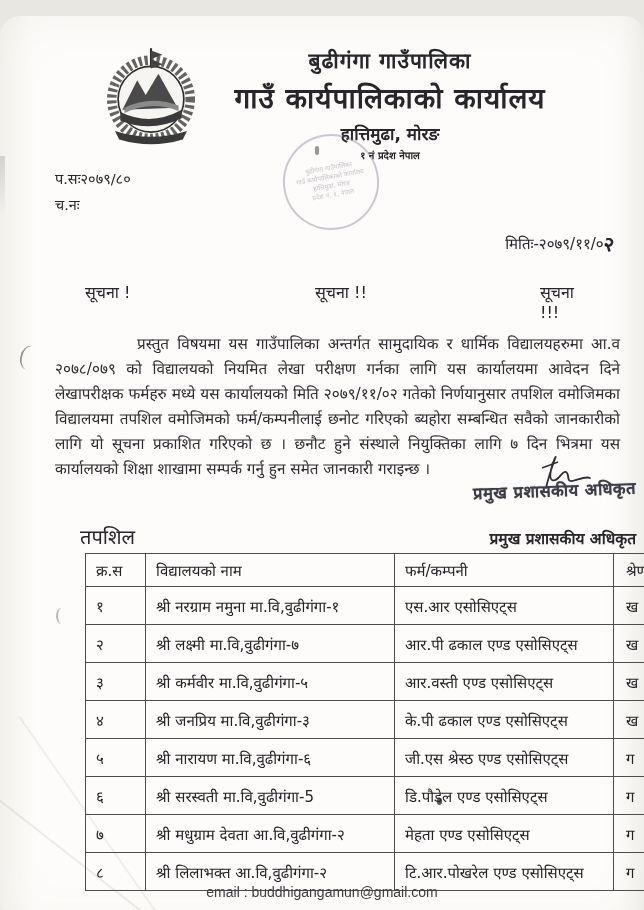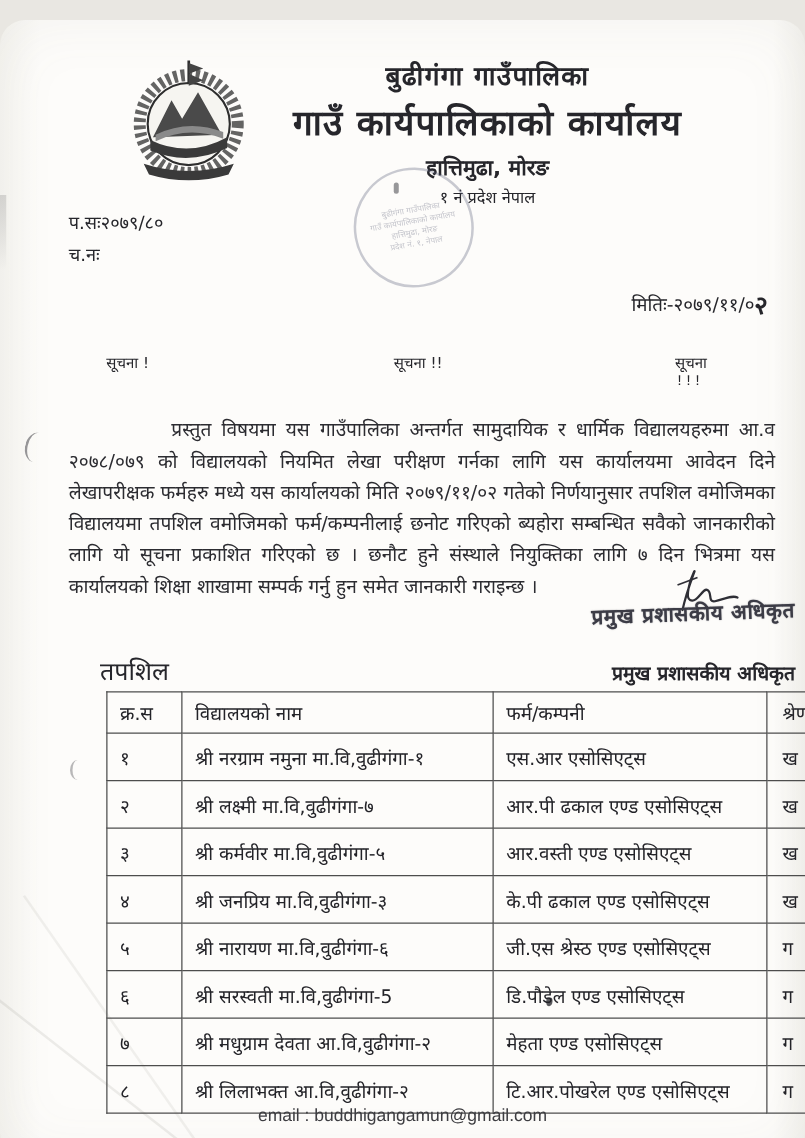--- a/index.html
+++ b/index.html
@@ -11,35 +11,35 @@
     font-family:"DejaVu Sans",sans-serif;
     color:#26262b;
     border-radius:20px;
   }
   
   .emblem{position:absolute;left:98px;top:26px;width:106px;height:106px;}
   .titles{position:absolute;left:210px;top:30px;width:360px;text-align:center;}
   .t1{font-size:21px;font-weight:bold;letter-spacing:1px;}
   .t2{font-size:28px;font-weight:bold;margin-top:4px;letter-spacing:1px;}
   .t3{font-size:17px;font-weight:bold;margin-top:6px;}
-  .t4{font-size:13px;font-weight:normal;margin-top:3px;}
+  .t4{font-size:10px;font-weight:bold;margin-top:3px;}
   .round-stamp{
     position:absolute;left:283px;top:118px;width:96px;height:96px;border-radius:50%;
     border:2px double #5a5f7a;opacity:.32;transform:rotate(-10deg);
     display:flex;flex-direction:column;justify-content:center;align-items:center;
     font-size:6.5px;line-height:9px;color:#474c66;text-align:center;padding:4px;box-sizing:border-box;
   }
   
   .refs{position:absolute;left:55px;top:150px;font-size:14.5px;line-height:26px;}
   .date-line{position:absolute;right:30px;top:212px;font-size:15px;}
   .hand-digit{display:inline-block;font-size:20px;transform:rotate(10deg) translateY(2px);font-weight:bold;}
   
-  .notice{position:absolute;top:265px;left:0;width:565px;height:30px;font-size:12px;}
+  .notice{position:absolute;top:265px;left:0;width:565px;height:30px;font-size:16px;}
   .notice span{position:absolute;}
-  .n1{left:85px;} .n2{left:315px;} .n3{left:540px;font-family:Liberation Mono, monospace;}
+  .n1{left:85px;} .n2{left:315px;} .n3{left:540px;}
   
   .body-text{
     position:absolute;left:55px;top:316px;width:565px;
     font-size:15.3px;line-height:25px;text-align:justify;text-indent:82px;margin:0;
     color:#2c2c31;
   }
   
   .sig-squiggle{position:absolute;left:528px;top:432px;width:64px;height:46px;}
   .stamp-title{
     position:absolute;left:386px;top:464px;width:250px;text-align:right;

